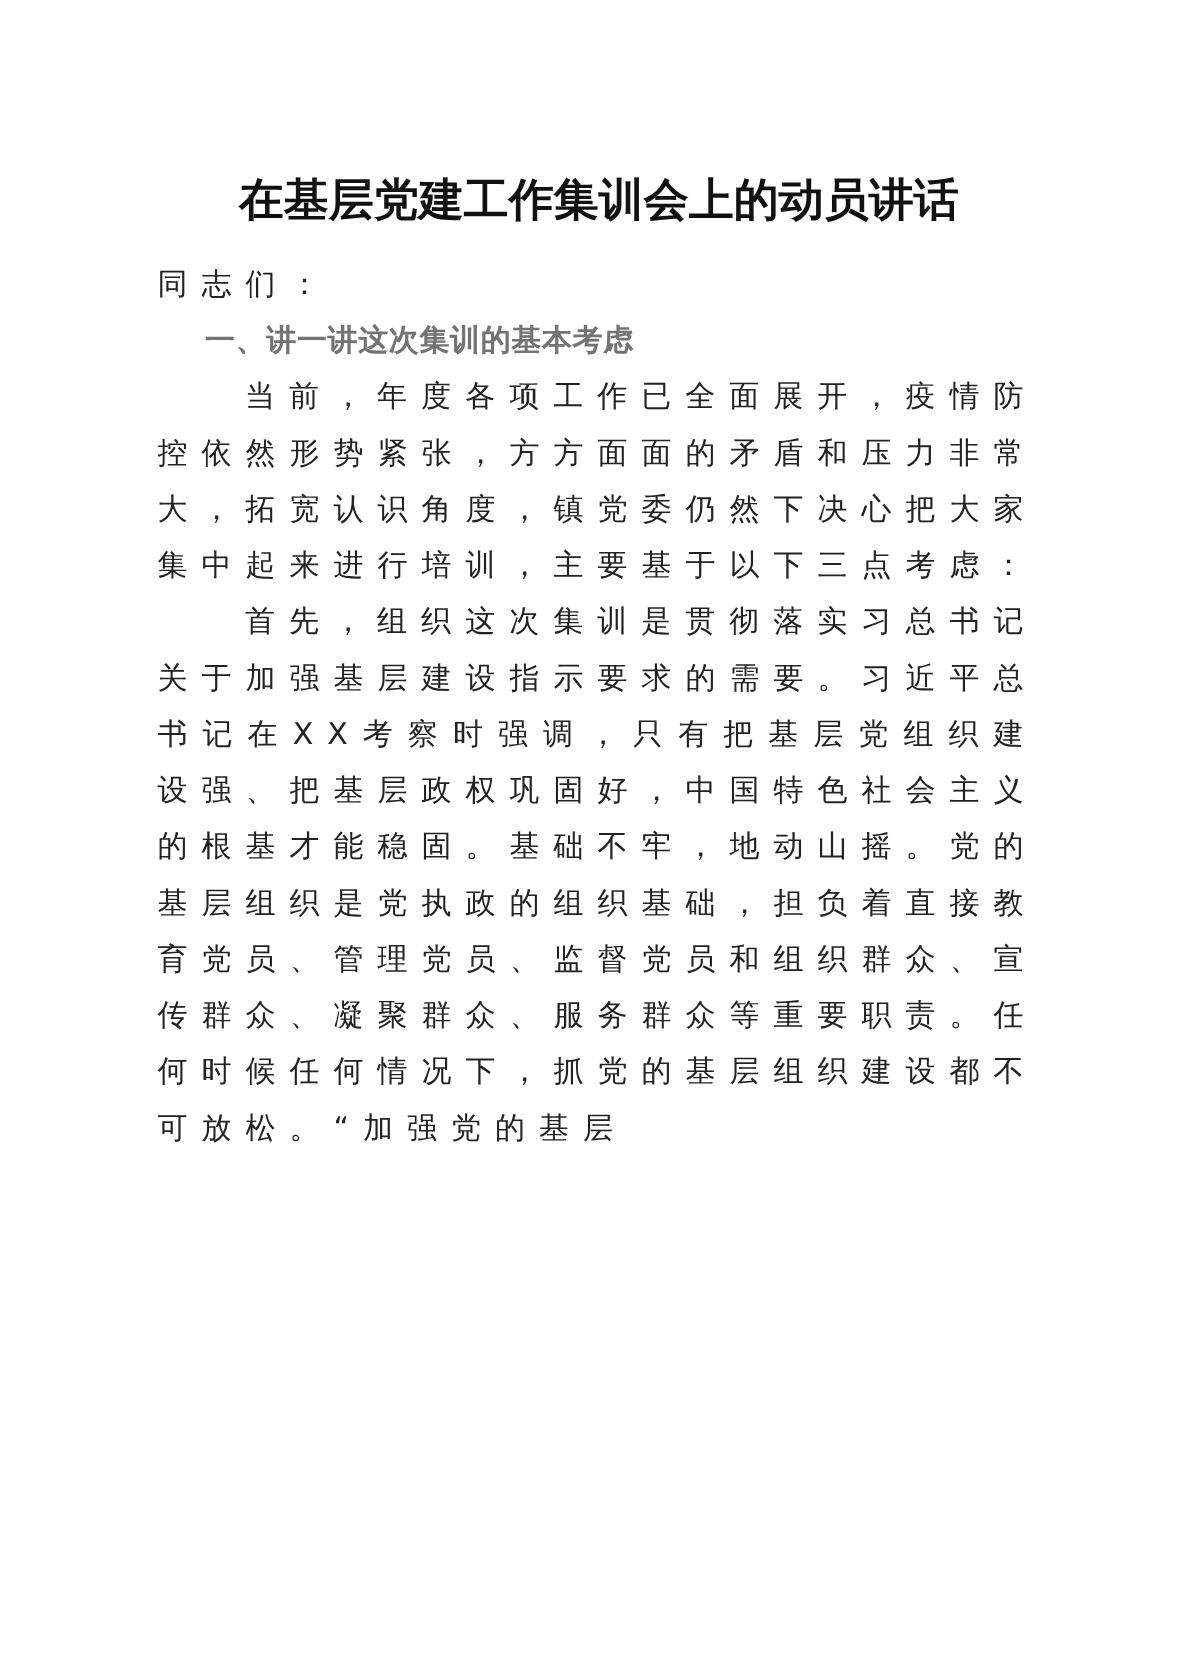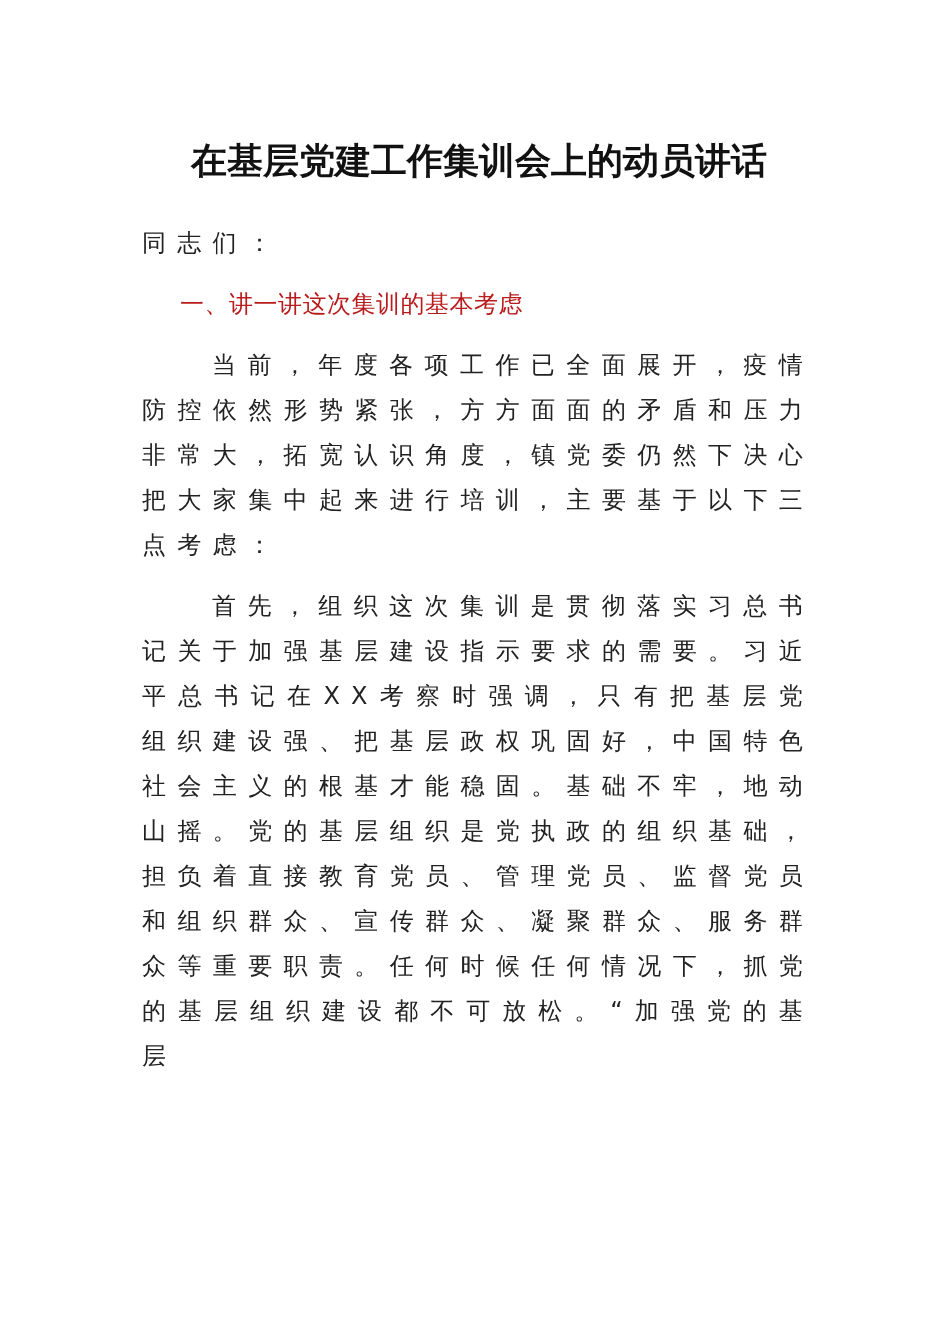--- a/index.html
+++ b/index.html
@@ -10,23 +10,23 @@
     font-family: "DejaVu Serif", "Liberation Serif", serif;
     font-weight: bold; font-size: 36px; line-height: 48px; color: #111;
     letter-spacing: 0px;
   }
   .body {
     position: absolute; left: 122px; top: 205px; width: 704px;
     font-family: "DejaVu Sans", "Liberation Sans", sans-serif;
     font-size: 24px; line-height: 45px; color: #222;
     letter-spacing: 11.2px;
   }
-  .body p { margin: 16px; text-align: justify; text-align-last: left; word-break: break-all; }
+  .body p { margin: 0; text-align: justify; text-align-last: left; word-break: break-all; }
   .body p.indent { text-indent: 70px; }
-  .body p.heading { text-indent: 38px; font-weight: normal; letter-spacing: 0.5px; color: #b91c1c; }
+  .body p.heading { text-indent: 38px; font-weight: bold; letter-spacing: 0.5px; color: #737373; }
 </style>
 </head>
 <body>
 
 <div class="page">
   <div class="title">在基层党建工作集训会上的动员讲话</div>
 
   <div class="body">
     <p>同志们：</p>
     <p class="heading">一、讲一讲这次集训的基本考虑</p>

